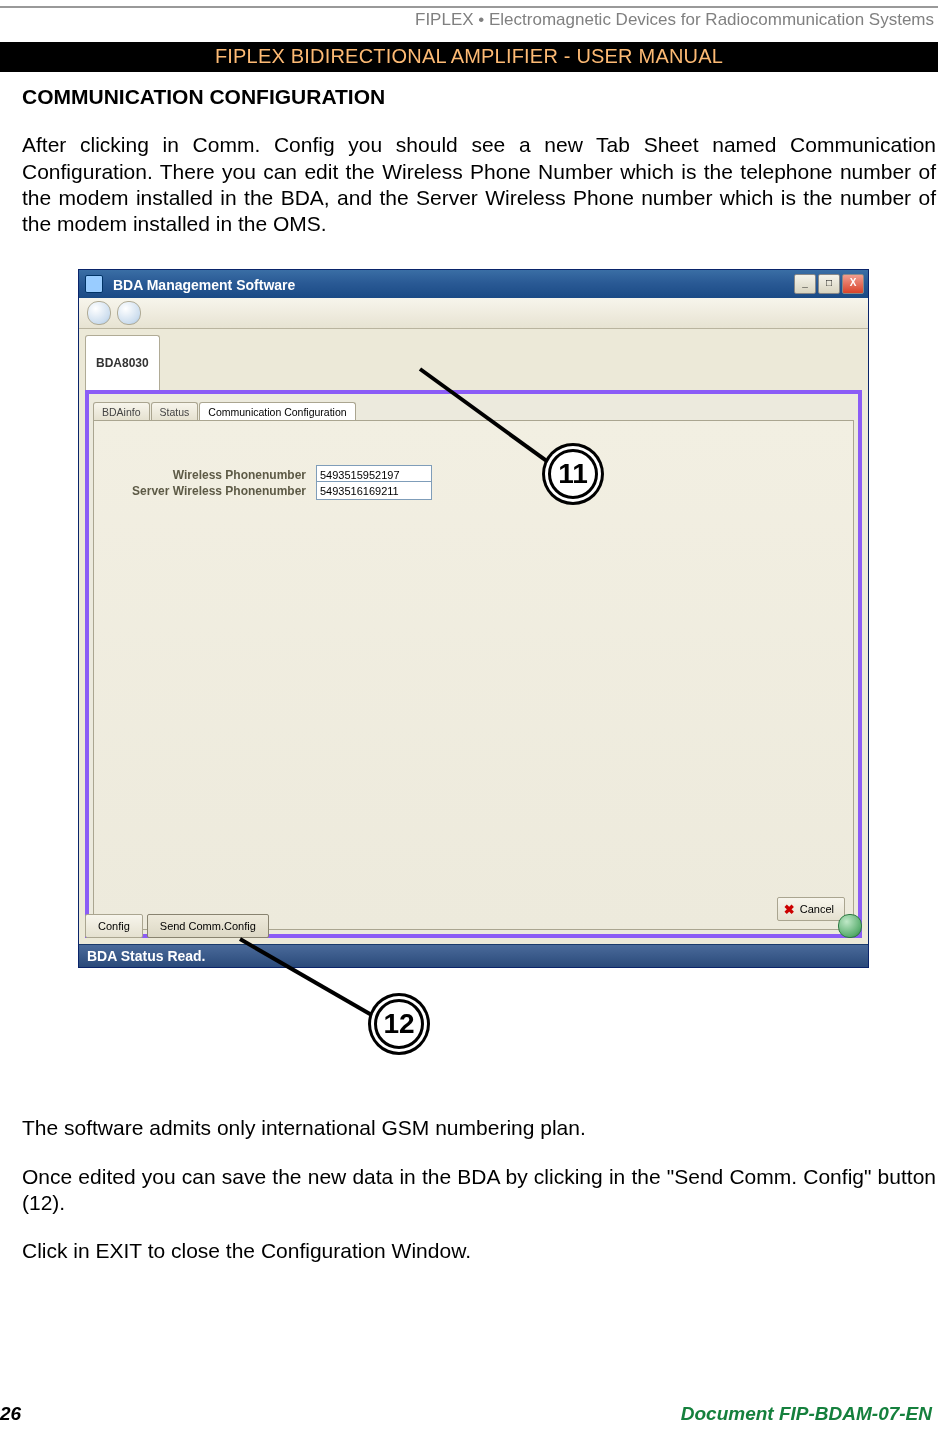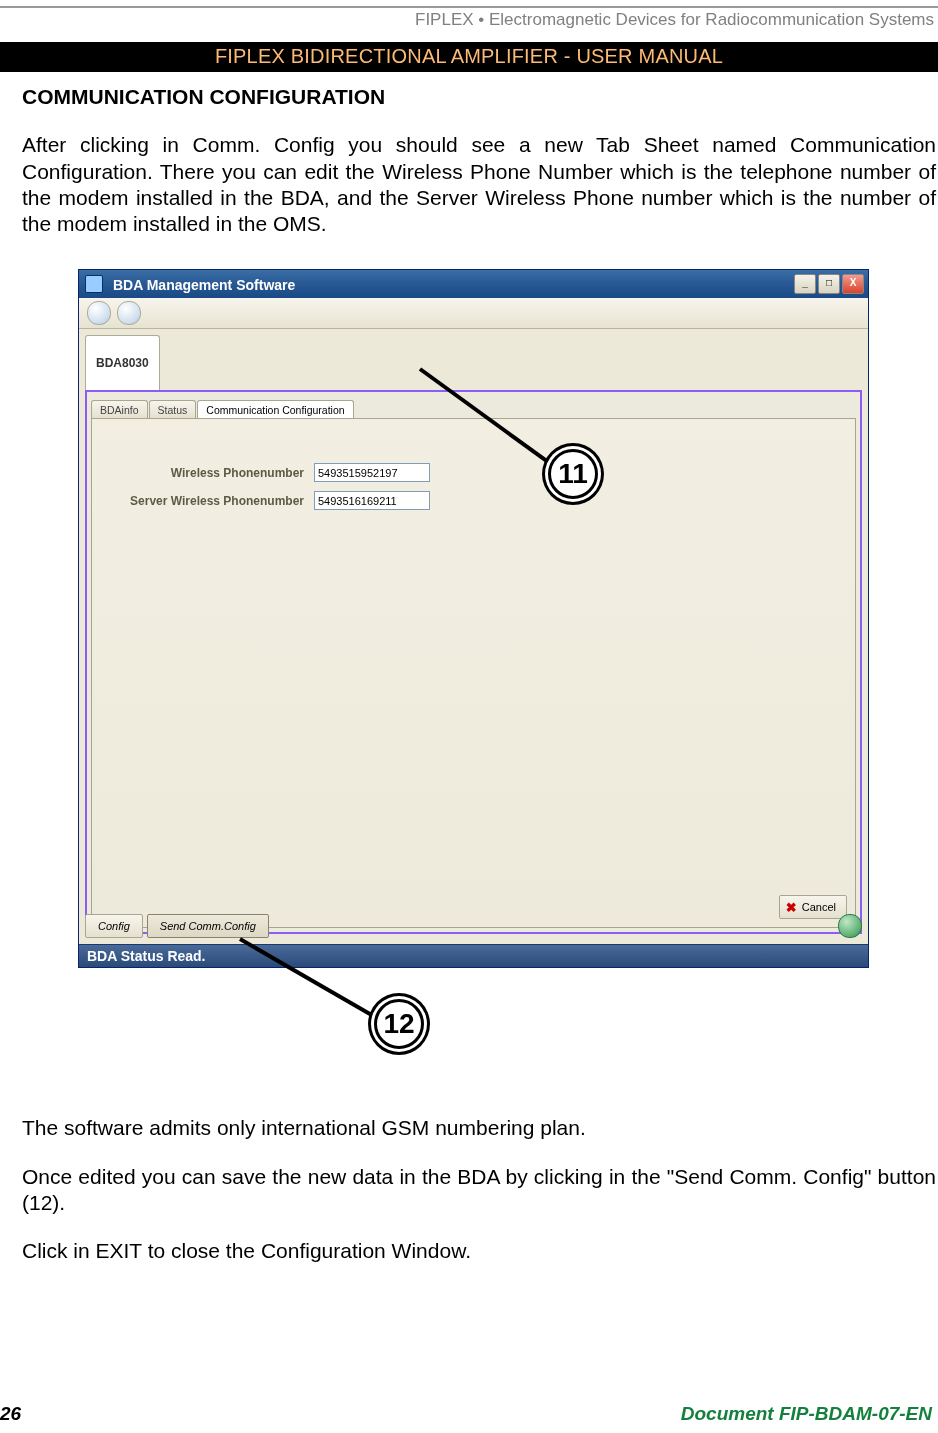--- a/index.html
+++ b/index.html
@@ -14,31 +14,31 @@
   .win{position:absolute;left:0;top:0;width:789px;height:697px;border:1px solid #0a246a;background:#ece9d8;box-shadow:0 0 0 1px #ece9d8 inset;}
   .titlebar{height:28px;background:linear-gradient(to bottom,#3a6ea5 0%,#2a5a95 45%,#1a4a85 100%);display:flex;align-items:center;justify-content:space-between;padding:0 4px 0 6px;color:#fff;font-weight:bold;font-size:14px;}
   .titlebar .t-left{display:flex;align-items:flex-end;gap:10px;}
   .titlebar .t-left .ico{width:16px;height:16px;background:#9cf;border:1px solid #036;border-radius:2px;}
   .win-btns{display:flex;gap:2px;}
   .win-btn{width:20px;height:18px;background:linear-gradient(#f5f3ea,#d8d4c0);border:1px solid #888;border-radius:2px;font-size:10px;line-height:16px;text-align:center;color:#000;}
   .win-btn.close{background:linear-gradient(#f19d8f,#d9432a);color:#fff;font-weight:bold;}
   .toolbar{height:30px;background:linear-gradient(#f7f5ec,#e7e3d2);border-bottom:1px solid #b9b49f;display:flex;align-items:center;gap:6px;padding-left:8px;}
   .tool-ico{width:22px;height:22px;border:1px solid #b0ab96;border-radius:11px;background:radial-gradient(circle at 35% 30%,#fff,#cde 70%,#9bd);}
   .dev-label{margin:6px 0 0 6px;display:inline-block;background:#fff;border:1px solid #b0ab96;border-bottom:none;border-top-left-radius:3px;border-top-right-radius:3px;padding:20px 10px;font-size:12px;font-weight:bold;color:#333;}
-  .dev-pane{margin:0 6px 0 6px;border:2px solid #8b5cf6;background:#eceadd;height:540px;position:relative;}
+  .dev-pane{margin:0 6px 0 6px;border:4px solid #8b5cf6;background:#eceadd;height:540px;position:relative;}
   .subtabs{display:flex;align-items:flex-end;height:22px;margin:4px 0 0 4px;}
   .subtab{font-size:10.5px;background:linear-gradient(#f7f5ec,#e5e1d0);border:1px solid #aaa590;border-bottom:none;padding:3px 8px 2px 8px;margin-right:1px;border-top-left-radius:3px;border-top-right-radius:3px;color:#444;}
   .subtab.active{background:#fff;color:#000;}
   .inner-pane{margin:0 4px 4px 4px;border:1px solid #aaa590;background:linear-gradient(#f2efe2,#edeadc);height:508px;position:relative;}
   .form-row{position:absolute;display:flex;align-items:center;gap:10px;font-size:12px;color:#333;}
   .form-row .lab{width:190px;text-align:right;font-weight:bold;color:#5d5a46;}
   .tin{width:108px;height:17px;border:1px solid #7f9db9;background:#fff;font-size:11px;padding:0 3px;font-family:inherit;}
   .cancel-btn{position:absolute;right:8px;bottom:8px;height:22px;border:1px solid #aaa590;background:linear-gradient(#f7f5ec,#e5e1d0);font-size:11px;padding:0 10px 0 6px;display:flex;align-items:center;gap:5px;border-radius:2px;}
   .cancel-btn .x{color:#c00;font-weight:bold;font-size:13px;}
-  .bottom-bar{position:absolute;left:6px;right:6px;bottom:28px;height:26px;display:flex;align-items:center;gap:4px;font-style:italic;}
+  .bottom-bar{position:absolute;left:6px;right:6px;bottom:28px;height:26px;display:flex;align-items:center;gap:4px;}
   .bbtn{height:22px;border:1px solid #aaa590;background:linear-gradient(#f7f5ec,#e5e1d0);font-size:11px;padding:0 12px;border-radius:2px;display:flex;align-items:center;}
   .bbtn.active{background:linear-gradient(#eeeadb,#dcd8c5);border-color:#888370;}
   .exit-ico{margin-left:auto;width:22px;height:22px;border-radius:11px;background:radial-gradient(circle at 35% 30%,#bfe8c7,#5aae6f 70%,#2e7a43);border:1px solid #2e7a43;}
   .status-strip{position:absolute;left:0;right:0;bottom:0;height:22px;background:linear-gradient(#4a6a9a,#2a4a7a);color:#fff;font-size:14px;font-weight:bold;padding-left:8px;display:flex;align-items:center;border-top:1px solid #1a3a6a;}
   
   .callout{position:absolute;width:44px;height:44px;border:3px solid #000;border-radius:50%;background:#fff;display:flex;align-items:center;justify-content:center;font-size:28px;font-weight:bold;box-shadow:0 0 0 3px #fff,0 0 0 6px #000;}
   .lead{position:absolute;background:#000;}
   .footer{position:absolute;bottom:14px;left:0;right:0;display:flex;justify-content:space-between;align-items:center;padding:0 6px 0 0;}
   .footer .pg{font-size:19px;font-weight:bold;font-style:italic;text-align:left;flex:0 0 100%;position:absolute;left:0;right:0;}
   .footer .doc{font-size:19px;font-weight:bold;font-style:italic;color:#15803d;z-index:1;margin-left:auto;}
@@ -82,21 +82,21 @@
       <div class="subtabs">
         <div class="subtab">BDAinfo</div>
         <div class="subtab">Status</div>
         <div class="subtab active">Communication Configuration</div>
       </div>
       <div class="inner-pane">
         <div class="form-row" style="left:22px;top:44px;">
           <span class="lab">Wireless Phonenumber</span>
           <input class="tin" value="5493515952197" style="">
         </div>
-        <div class="form-row" style="left:22px;top:72px;">
+        <div class="form-row" style="left:22px;top:60px;">
           <span class="lab">Server Wireless Phonenumber</span>
           <input class="tin" value="5493516169211" style="">
         </div>
         <div class="cancel-btn">
           <span class="x">✖</span>
           <span>Cancel</span>
         </div>
       </div>
     </div>
 

